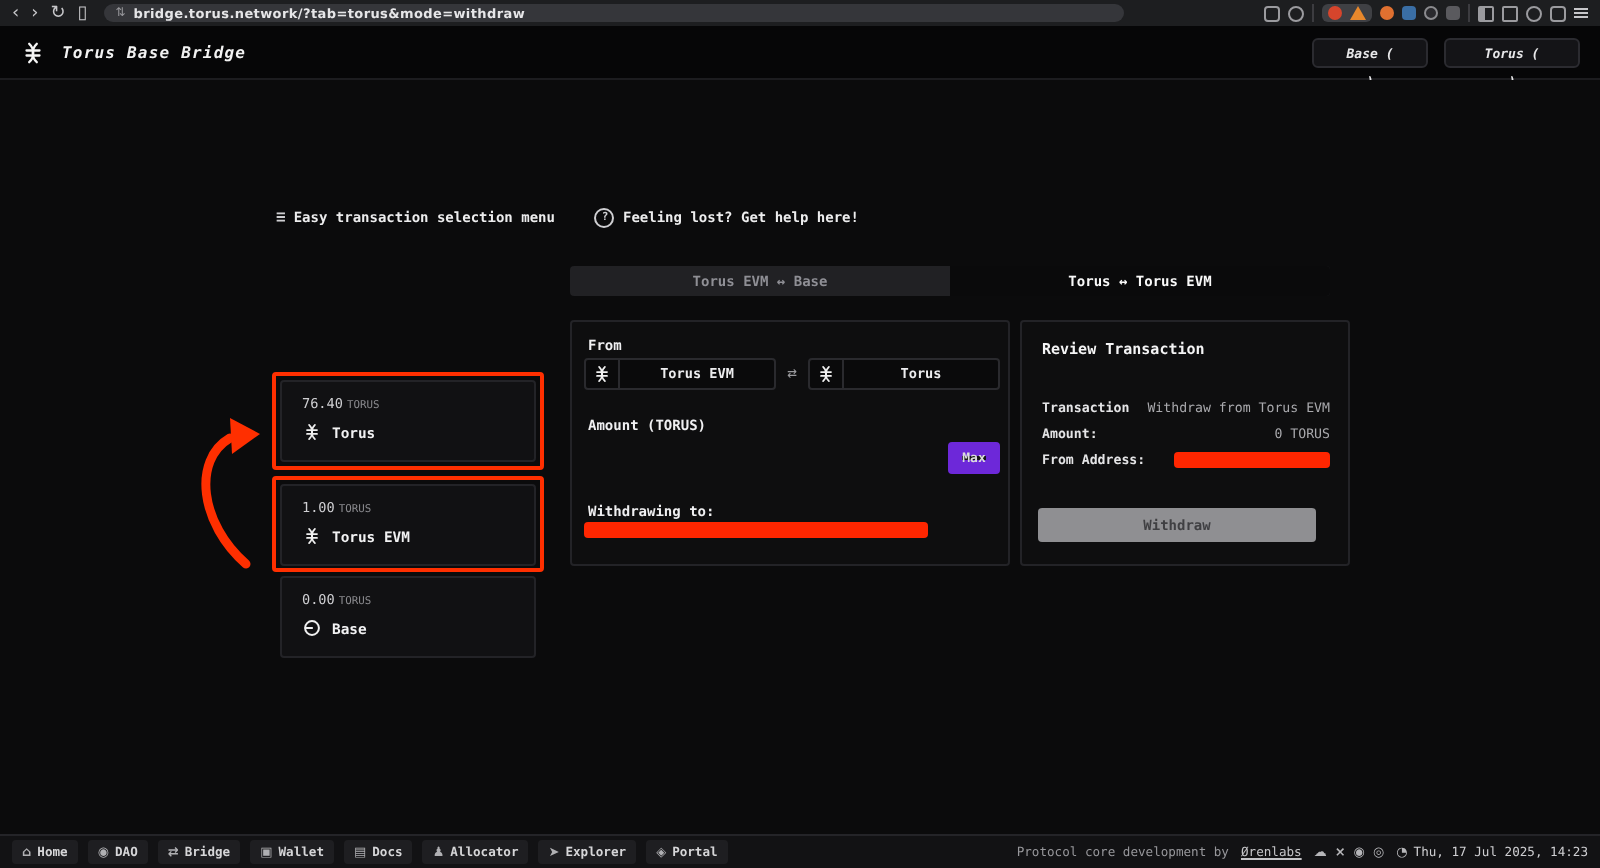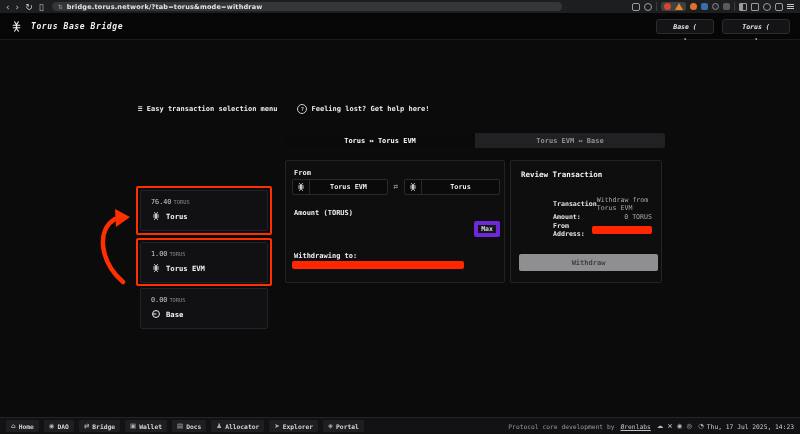--- a/index.html
+++ b/index.html
@@ -72,28 +72,28 @@
           border-radius:2px;display:flex;align-items:stretch;box-sizing:border-box;cursor:pointer;}
   .sel-ic{width:16px;border-right:1px solid #2a2a2e;display:flex;align-items:center;justify-content:center;}
   .sel-val{flex:1;display:flex;align-items:center;justify-content:center;font-size:6.8px;
            font-weight:bold;color:#ececee;}
   .swap-ic{position:absolute;left:102px;top:21px;width:16px;text-align:center;font-size:8px;
            color:#9a9a9e;cursor:pointer;}
   .amt-input{position:absolute;left:6px;top:60px;width:178px;height:16px;background:#0a0a0b;
              border:1px solid #2a2a2e;border-radius:2px;box-sizing:border-box;color:#e8e8ea;
              font-size:6.8px;font-family:inherit;padding:0 6px;outline:none;}
   .amt-input::placeholder{color:#6f6f74;}
-  .max-btn{position:absolute;left:188px;top:60px;width:26px;height:16px;border:4px solid #6d28d9;
+  .max-btn{position:absolute;left:188px;top:60px;width:26px;height:16px;border:7px solid #6d28d9;
            background:#151517;border-radius:2px;font-size:6.5px;font-weight:bold;color:#dcdcde;
            display:flex;align-items:center;justify-content:center;cursor:pointer;box-sizing:border-box;}
   .wd-bar{position:absolute;left:6px;top:100px;width:172px;height:8px;}
   
-  .review-card{left:510px;top:120px;width:152px;height:123px;}
+  .review-card{left:510px;top:120px;width:165px;height:123px;}
   .rv-title{position:absolute;left:10px;top:9px;font-size:7.5px;font-weight:bold;color:#f4f4f5;}
-  .rv-rows{position:absolute;left:10px;right:9px;top:38px;display:flex;flex-direction:column;gap:4px;margin-left:32px;}
+  .rv-rows{position:absolute;left:10px;right:9px;top:38px;display:flex;flex-direction:column;gap:4px;}
   .rv-row{display:flex;justify-content:space-between;align-items:center;font-size:6.6px;height:9px;}
   .rv-label{font-weight:bold;color:#e4e4e6;}
   .rv-val{color:#a9a9ad;}
   .addr-redact{width:78px;height:8px;}
   .withdraw-btn{position:absolute;left:8px;top:93px;width:139px;height:17px;background:#8f8f92;
                 border-radius:2px;display:flex;align-items:center;justify-content:center;
                 font-size:7px;font-weight:bold;color:#3f3f42;cursor:pointer;}
   
   .taskbar{height:17px;background:#121214;border-top:1px solid #242428;display:flex;
            align-items:center;gap:5px;padding:0 6px;box-sizing:border-box;}
@@ -239,22 +239,22 @@
     </div>
 
     <div class="abs annot-box" style="left:136px;top:146px;width:136px;height:49px"></div>
     <div class="abs annot-box" style="left:136px;top:198px;width:136px;height:48px"></div>
     <svg class="abs annot-arrow" style="left:96px;top:158px" width="60" height="92" viewBox="0 0 60 92">
       <path d="M 27 84 C 4 64 0 32 19 21" fill="none" stroke="#ff2f00" stroke-width="4.5" stroke-linecap="round"></path>
       <path d="M 34 19 L 19 11 L 20 29 Z" fill="#ff2f00"></path>
     </svg>
 
     <div class="abs tabs">
+      <div class="tab">Torus EVM ↔ Base</div>
       <div class="tab active">Torus ↔ Torus EVM</div>
-      <div class="tab">Torus EVM ↔ Base</div>
     </div>
 
     <div class="abs panel form-card">
       <span class="fl" style="left:8px;top:8px">From</span>
       <span class="fl" style="left:118px;top:24px">To</span>
 
       <div class="select" style="left:6px;top:18px">
         <span class="sel-ic">
           <svg class="net-ic" viewBox="0 0 24 24">
               <use href="#torus-sym"></use>

